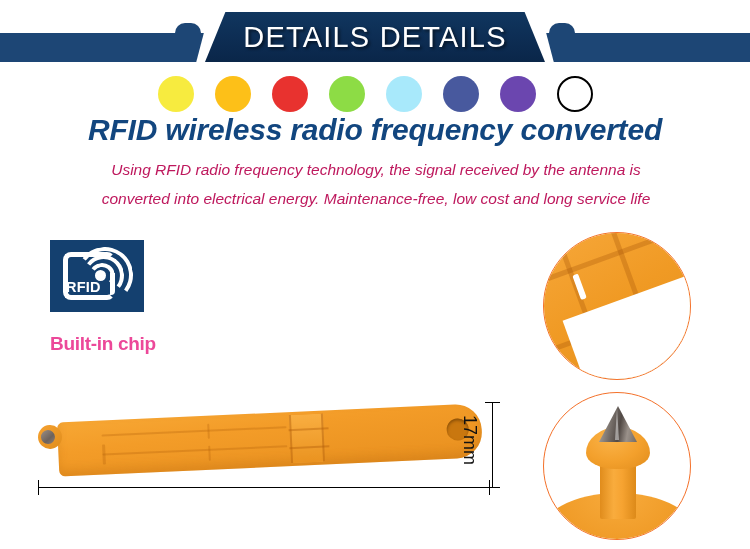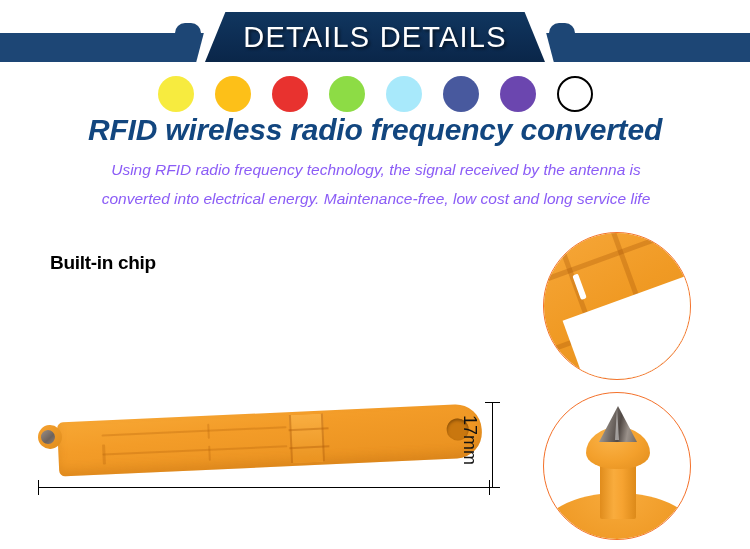--- a/index.html
+++ b/index.html
@@ -55,21 +55,21 @@
 
   
   .headline {
     position: absolute; left: 0; top: 113px; width: 750px;
     text-align: center;
     color: #12467f; font-style: italic; font-weight: bold; font-size: 30px;
     letter-spacing: -0.2px;
   }
   .paragraph {
     position: absolute; left: 96px; top: 155px; width: 560px;
-    text-align: center; color: #8b5cf6; font-style: italic;
+    text-align: center; color: #be185d; font-style: italic;
     font-size: 15.5px; line-height: 29px;
   }
 
   
   .rfid-block { position: absolute; left: 50px; top: 240px; width: 160px; }
   .rfid-chip {
     position: relative; width: 94px; height: 72px; background: #14406f;
     overflow: hidden;
   }
   .chip-body {
@@ -92,21 +92,21 @@
   }
   .arc {
     position: absolute; border: 4px solid #ffffff; border-radius: 50%;
     border-left-color: transparent; border-bottom-color: transparent;
     transform: rotate(-8deg);
   }
   .arc1 { left: 39px; top: 23px; width: 26px;  height: 26px; }
   .arc2 { left: 33px; top: 15px; width: 41px;  height: 41px; }
   .arc3 { left: 27px; top: 7px;  width: 56px;  height: 56px; }
   .builtin {
-    margin-top: 12px; color: #000000; font-size: 19px; font-weight: bold;
+    margin-top: 21px; color: #ec4899; font-size: 19px; font-weight: bold;
     letter-spacing: -0.3px;
   }
 
   
   .product { position: absolute; left: 38px; top: 395px; width: 450px; height: 92px; }
   .tag-strip {
     position: absolute; left: 20px; top: 18px; width: 424px; height: 54px;
     background: linear-gradient(175deg, #f7a734 0%, #f39c28 35%, #e8901f 100%);
     border-radius: 6px 26px 26px 6px;
     transform: rotate(-2.6deg);
@@ -259,20 +259,28 @@
     <span class="dot" style="background: rgb(72, 89, 158);"></span>
     <span class="dot" style="background: rgb(107, 70, 175);"></span>
     <span class="dot outline"></span>
   </div>
 
   <div class="headline">RFID wireless radio frequency converted</div>
 
   <div class="paragraph">Using RFID radio frequency technology, the signal received by the antenna is converted into electrical energy. Maintenance-free, low cost and long service life</div>
 
   <div class="rfid-block">
+    <div class="rfid-chip">
+      <span class="chip-body"></span>
+      <span class="chip-dot"></span>
+      <span class="arc arc1"></span>
+      <span class="arc arc2"></span>
+      <span class="arc arc3"></span>
+      <span class="chip-label">RFID</span>
+    </div>
     <div class="builtin">Built-in chip</div>
   </div>
 
   <div class="product">
     <div class="tag-strip">
       <span class="rib rib-a"></span>
       <span class="rib rib-b"></span>
       <span class="rib rib-c"></span>
       <span class="rib rib-d"></span>
       <span class="rib rib-e"></span>

